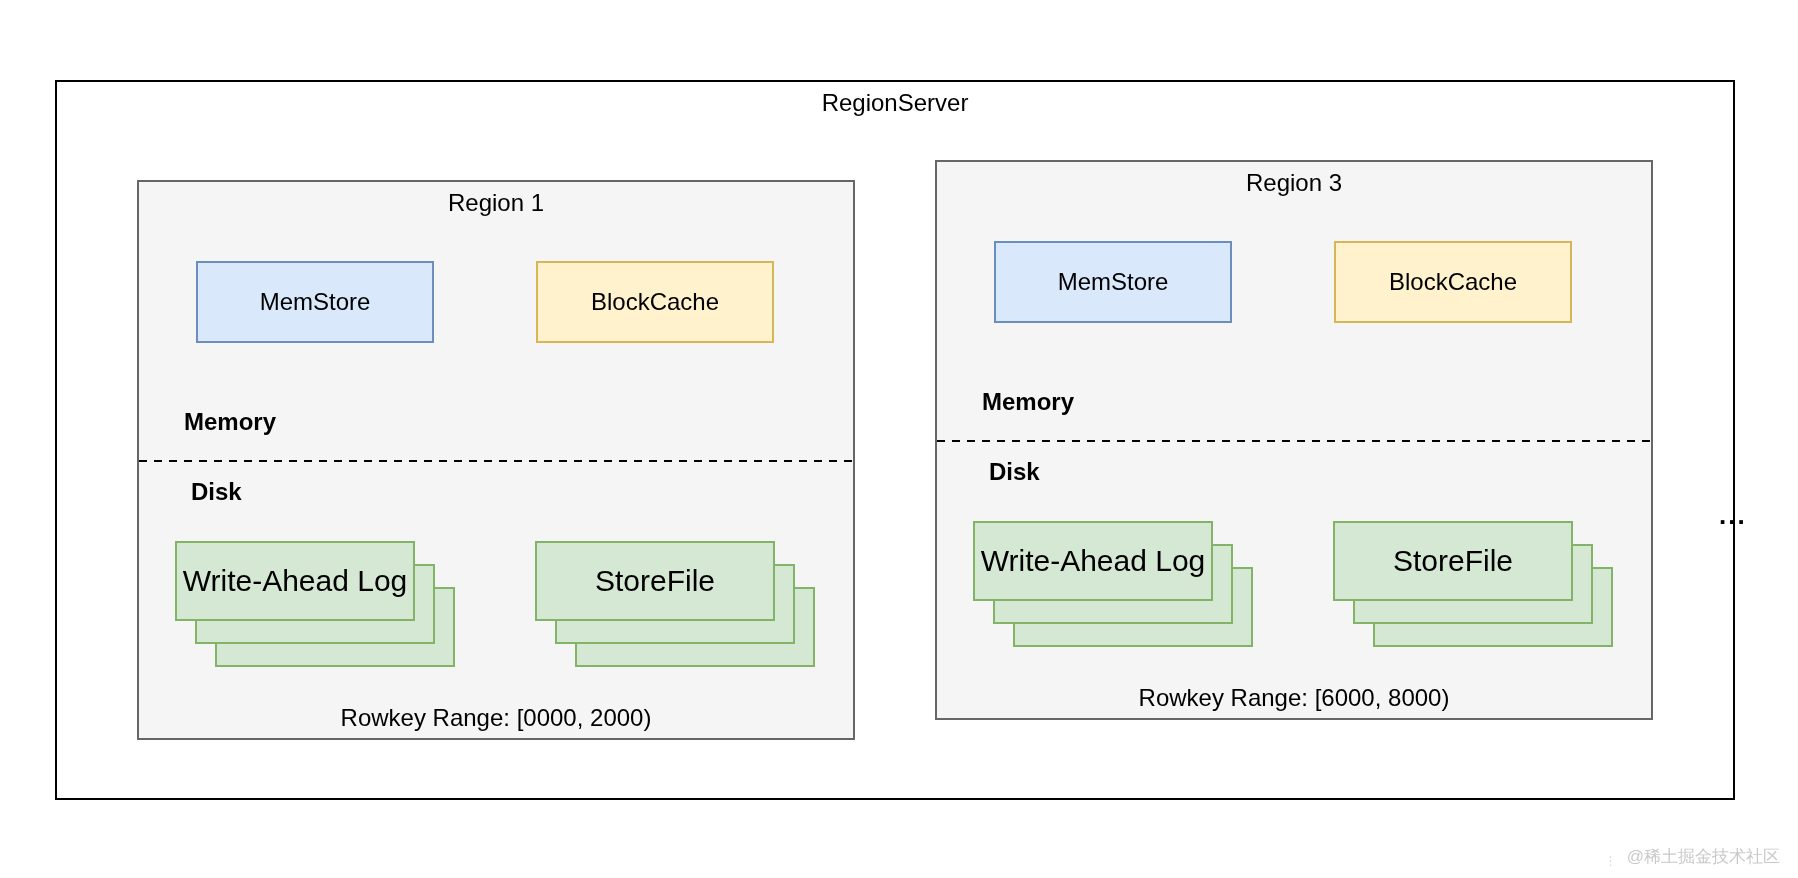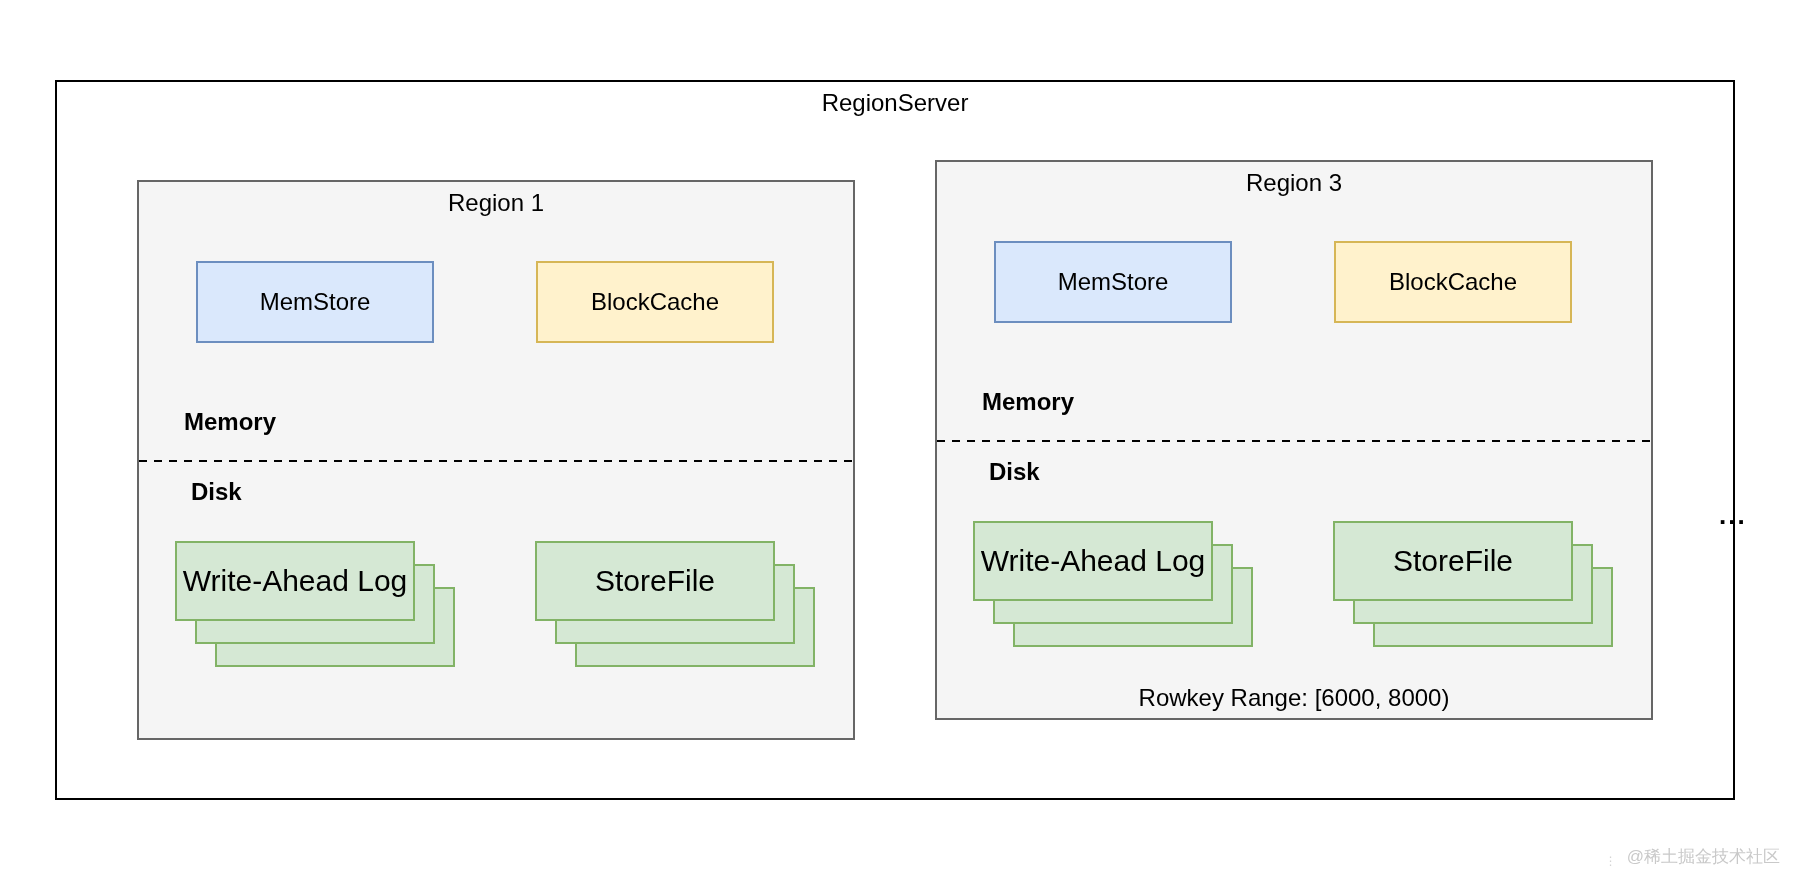--- a/index.html
+++ b/index.html
@@ -174,20 +174,21 @@
       </div>
 
       <div class="stack stack-storefile">
         <div class="stack-layer layer-back"></div>
         <div class="stack-layer layer-mid"></div>
         <div class="stack-layer layer-front">
           <span>StoreFile</span>
         </div>
       </div>
 
+      <div class="rowkey-range">Rowkey Range: [0000, 2000)</div>
     </div>
 
     <div class="region region-2">
       <div class="region-title">Region 3</div>
 
       <div class="mem-box memstore">
         <span>MemStore</span>
       </div>
       <div class="mem-box blockcache">
         <span>BlockCache</span>

